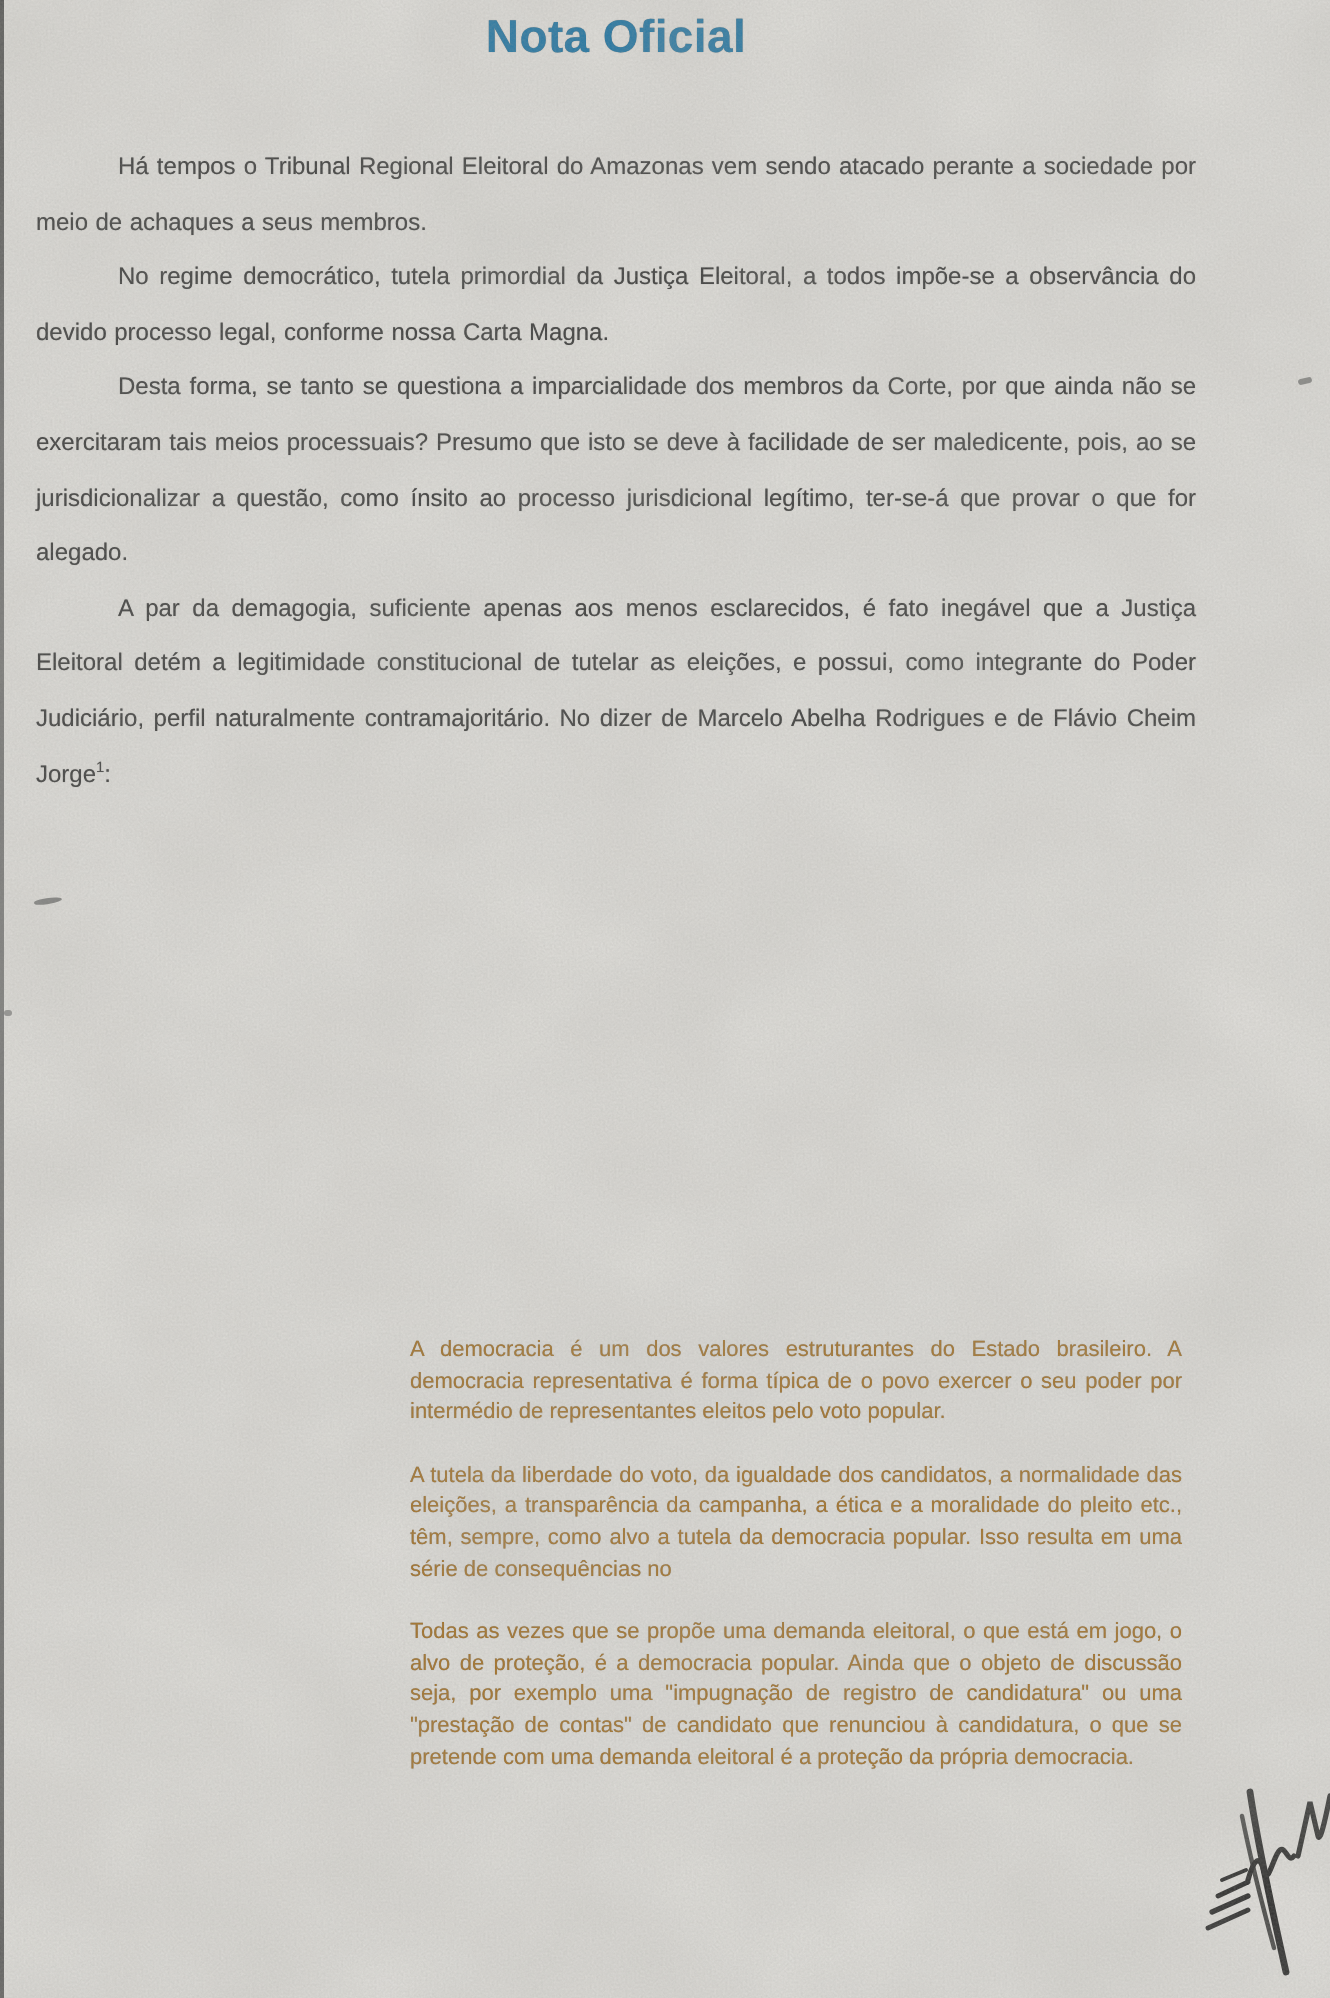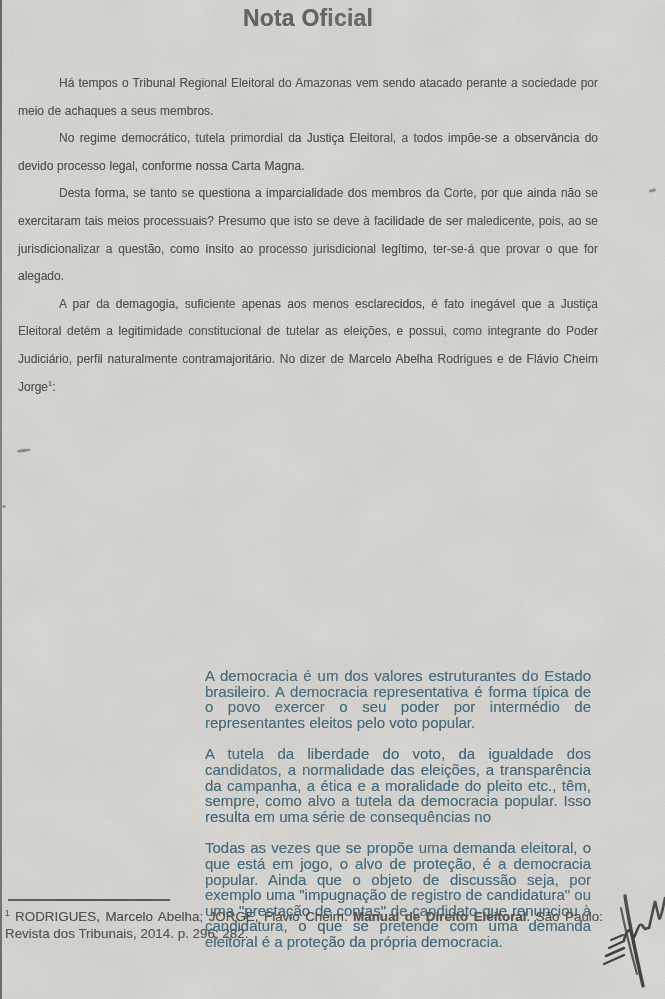--- a/index.html
+++ b/index.html
@@ -18,41 +18,41 @@
   .edge-line {
     position: absolute; left: 0; top: 0; width: 2px; height: 999px;
     background: linear-gradient(180deg, #161616 0%, #4b4b4b 22%, #5a5a5a 50%, #474747 78%, #333 100%);
     opacity: .85;
   }
 
   h1.title {
     position: absolute; left: 18px; top: 5px; width: 580px; margin: 0;
     text-align: center;
     font-size: 23px; font-weight: bold; letter-spacing: .2px;
-    color: #404040;
+    color: #0369a1;
     text-shadow: 0 0 .4px rgba(20,20,20,.55);
   }
 
   .body-text { position: absolute; left: 18px; top: 70px; width: 580px; }
   .body-p {
     margin: 0;
     font-size: 12px; line-height: 27.6px;
     text-align: justify;
     text-indent: 41px;
     word-spacing: .4px;
     color: #222;
     text-shadow: 0 0 .4px rgba(25,25,25,.5);
   }
 
   .quote { position: absolute; left: 165px; top: 652px; width: 386px; }
   .quote p {
     margin: 0 0 16px 0;
-    font-size: 15px; line-height: 15.6px;
+    font-size: 11px; line-height: 15.6px;
     text-align: justify;
-    color: #0c4a6e;
+    color: #a16207;
     text-shadow: 0 0 .35px rgba(25,25,25,.5);
   }
 
   sup.fn-ref, sup.fn-marker {
     font-size: 62%; line-height: 0; vertical-align: super;
   }
 
   .footnote { position: absolute; left: 5px; top: 899px; width: 598px; }
   .fn-rule { width: 162px; height: 2px; background: #2e2e2e; margin: 0 0 7px 3px; }
   .fn-text {
@@ -88,24 +88,20 @@
     <p class="body-p">Desta forma, se tanto se questiona a imparcialidade dos membros da Corte, por que ainda não se exercitaram tais meios processuais? Presumo que isto se deve à facilidade de ser maledicente, pois, ao se jurisdicionalizar a questão, como ínsito ao processo jurisdicional legítimo, ter-se-á que provar o que for alegado.</p>
     <p class="body-p"><span>A par da demagogia, suficiente apenas aos menos esclarecidos, é fato inegável que a Justiça Eleitoral detém a legitimidade constitucional de tutelar as eleições, e possui, como integrante do Poder Judiciário, perfil naturalmente contramajoritário. No dizer de Marcelo Abelha Rodrigues e de Flávio Cheim Jorge</span><sup class="fn-ref">1</sup><span>:</span></p>
   </main>
 
   <blockquote class="quote">
     <p>A democracia é um dos valores estruturantes do Estado brasileiro. A democracia representativa é forma típica de o povo exercer o seu poder por intermédio de representantes eleitos pelo voto popular.</p>
     <p>A tutela da liberdade do voto, da igualdade dos candidatos, a normalidade das eleições, a transparência da campanha, a ética e a moralidade do pleito etc., têm, sempre, como alvo a tutela da democracia popular. Isso resulta em uma série de consequências no</p>
     <p>Todas as vezes que se propõe uma demanda eleitoral, o que está em jogo, o alvo de proteção, é a democracia popular. Ainda que o objeto de discussão seja, por exemplo uma "impugnação de registro de candidatura" ou uma "prestação de contas" de candidato que renunciou à candidatura, o que se pretende com uma demanda eleitoral é a proteção da própria democracia.</p>
   </blockquote>
 
-  <footer class="footnote">
-    <div class="fn-rule"></div>
-    <p class="fn-text"><sup class="fn-marker">1</sup><span> RODRIGUES, Marcelo Abelha; JORGE, Flávio Cheim. </span><strong>Manual de Direito Eleitoral</strong><span>. São Paulo: Revista dos Tribunais, 2014. p. 296; 282.</span></p>
-  </footer>
 
   <svg class="signature" viewBox="0 0 72 108" aria-hidden="true">
     <g fill="none" stroke="#161616" stroke-linecap="round">
       <path d="M31 8 C 34 28, 40 58, 49 98" stroke-width="3.4"></path>
       <path d="M27 20 C 31 40, 37 64, 43 86" stroke-width="2.2" opacity=".85"></path>
       <path d="M15 60 l 15 -7" stroke-width="2.4"></path>
       <path d="M12 68 l 18 -8" stroke-width="2.6"></path>
       <path d="M10 76 l 20 -9" stroke-width="2.4"></path>
       <path d="M17 52 l 12 -5" stroke-width="2"></path>
       <path d="M30 52 c 3 -11, 6 -13, 8 -4 c 2 7 5 -9 8 -11 c 3 -2 4 7 7 3" stroke-width="2.6"></path>

